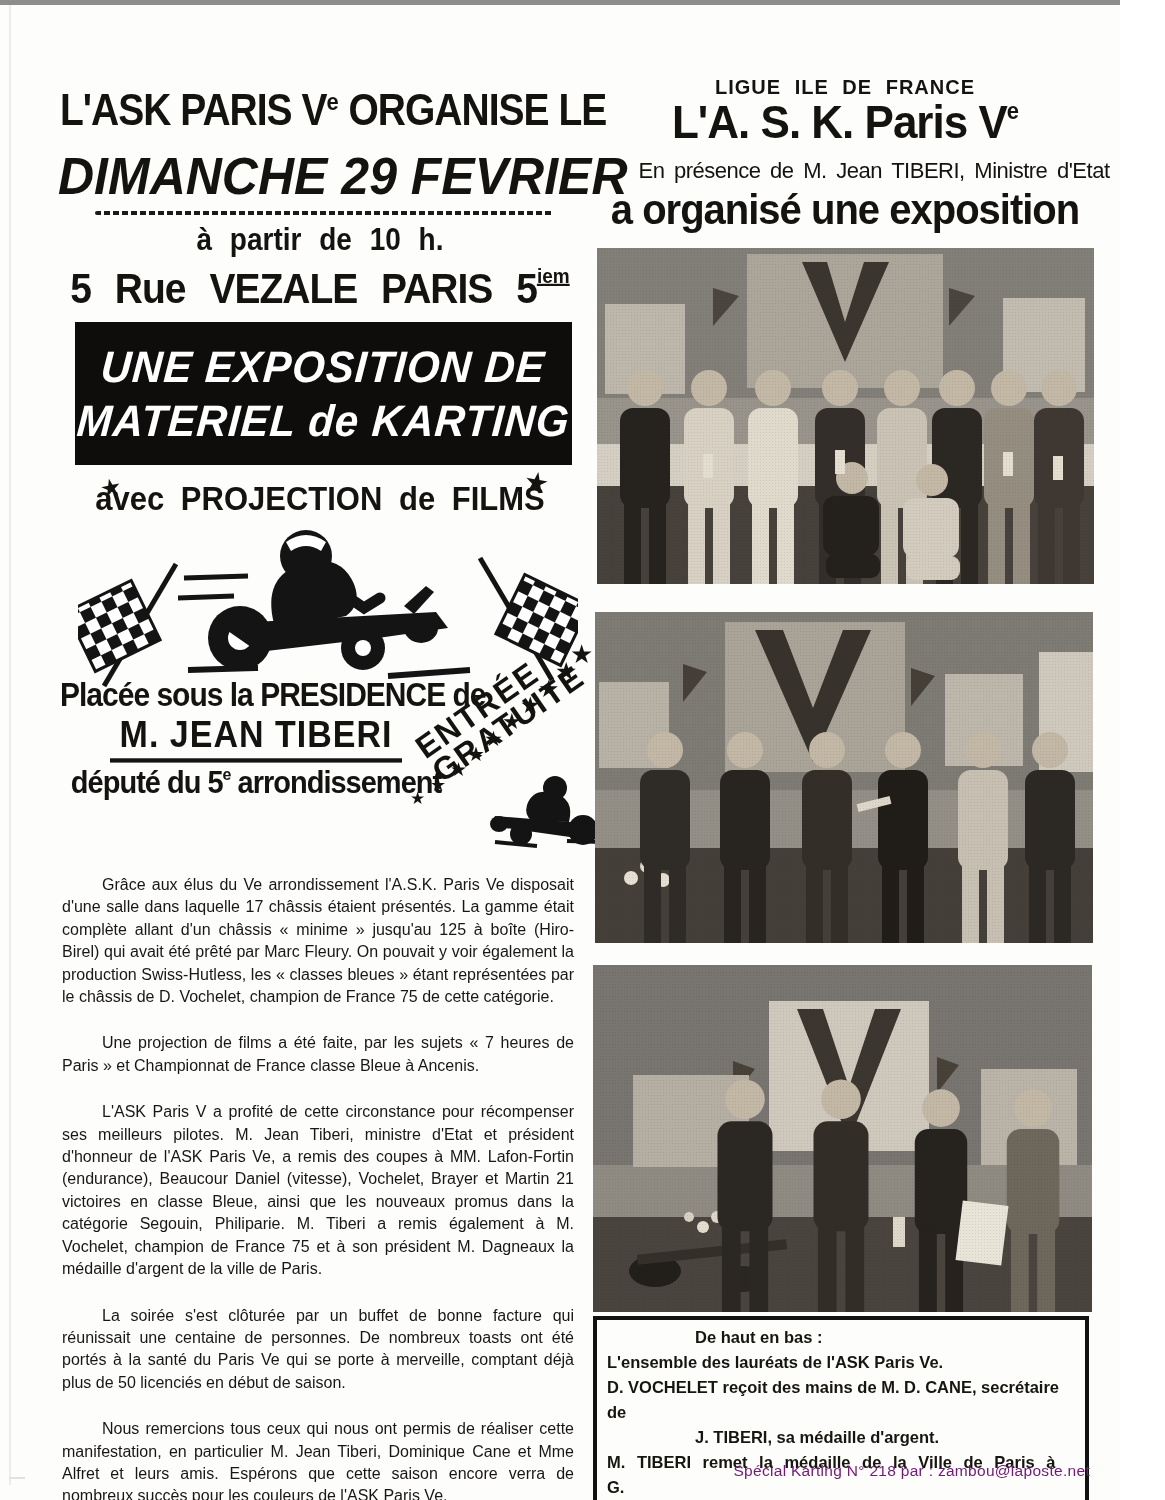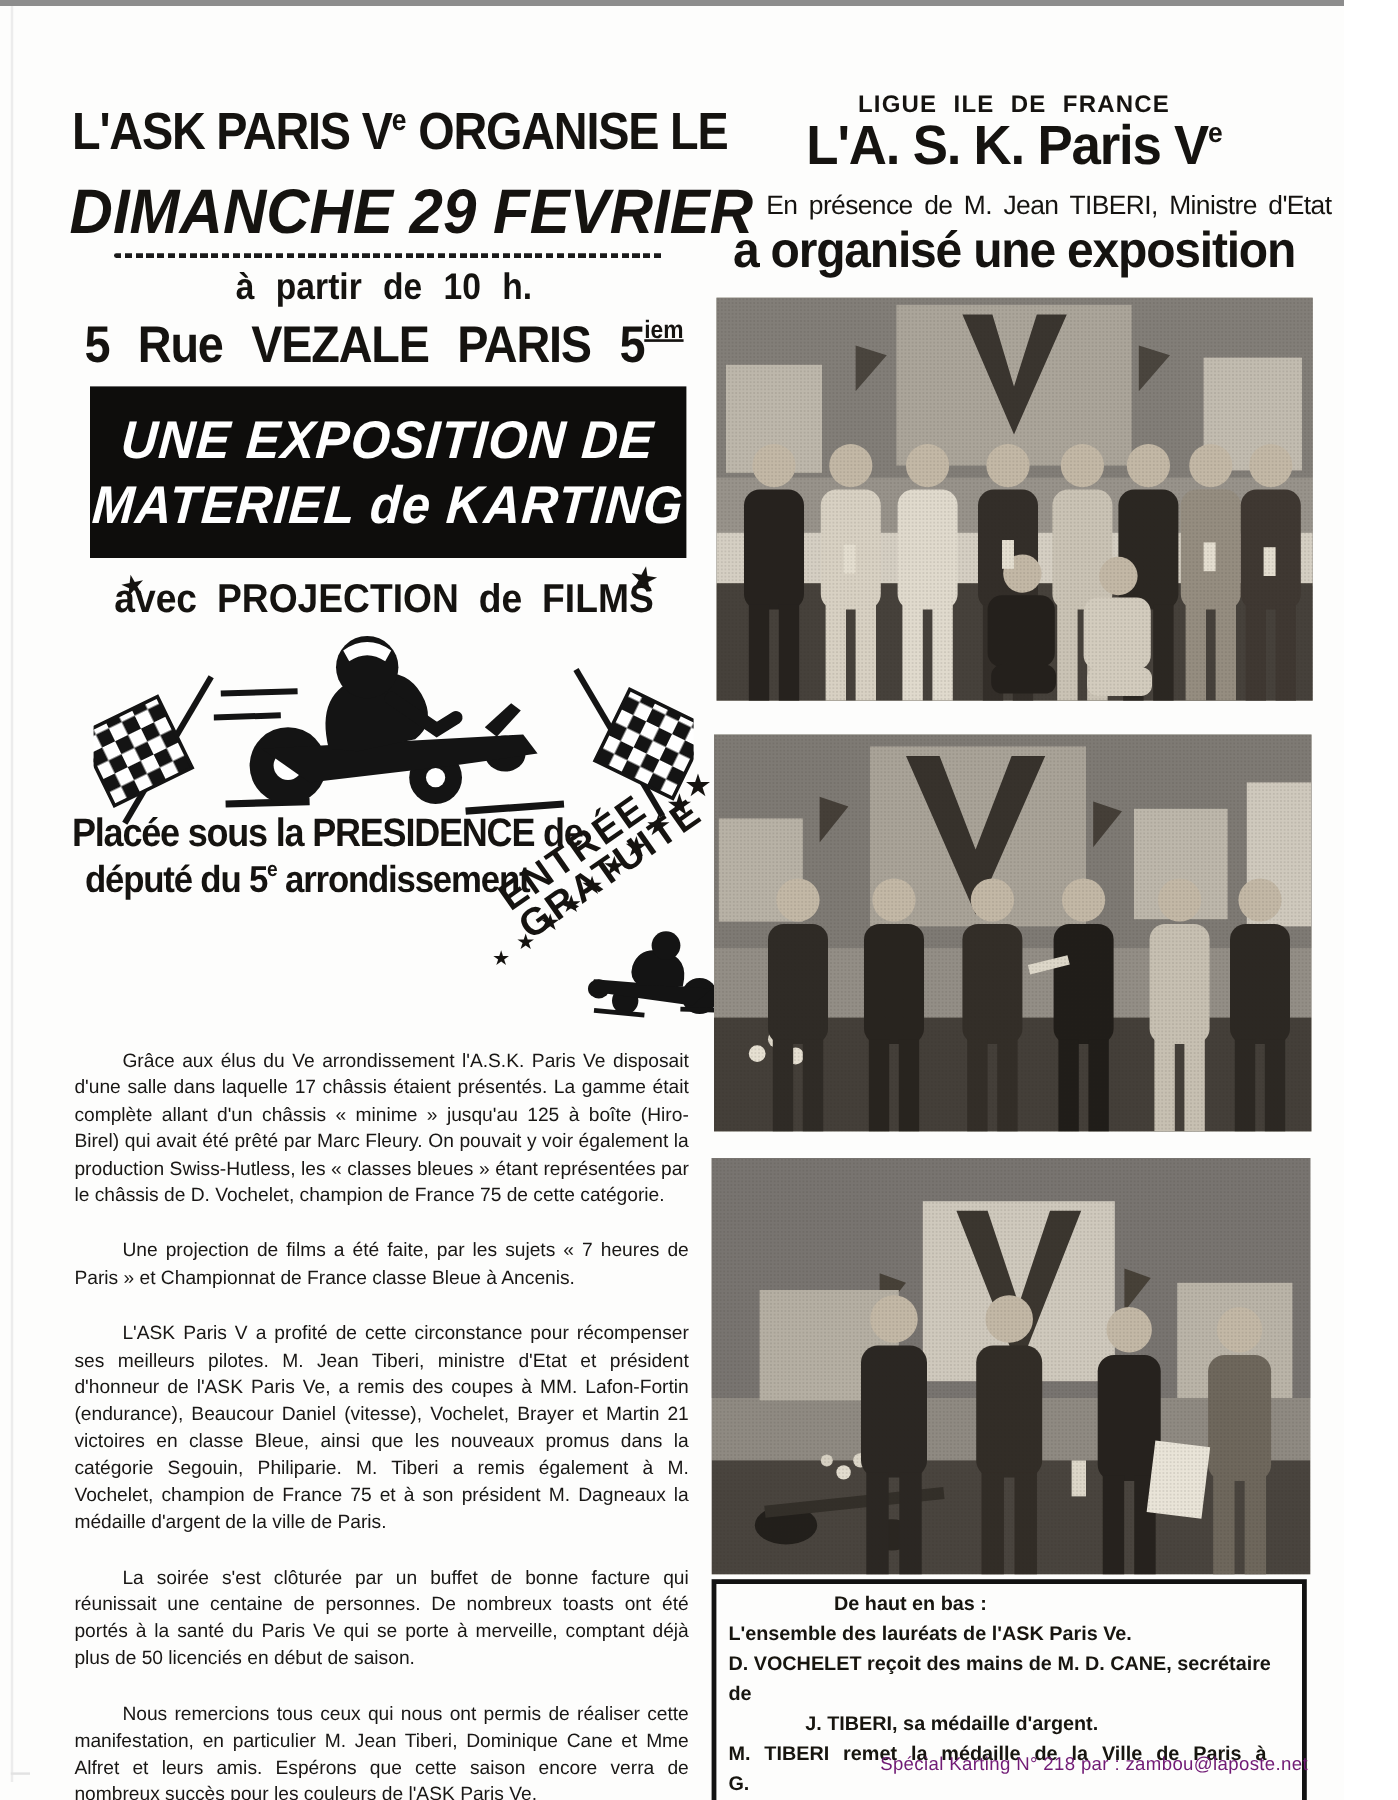--- a/index.html
+++ b/index.html
@@ -119,21 +119,21 @@
   .photo-1 { left:597px; top:248px; width:497px; height:336px; }
   .photo-2 { left:595px; top:612px; width:498px; height:331px; }
   .photo-3 { left:593px; top:965px; width:499px; height:347px; }
 
   .caption-box {
     position:absolute; left:593px; top:1316px; width:496px; min-height:104px;
     border:4px solid #121212; padding:5px 10px 7px;
     font-size:16.5px; font-weight:bold; line-height:25px; color:#17150f;
   }
   .cap-line-0 { margin-left:88px; }
-  .cap-line-3 { margin-left:64px; }
+  .cap-line-3 { margin-left:88px; }
   .cap-line-4 { word-spacing:7px; }
 
   .page-footer {
     position:absolute; right:30px; top:1462px; width:600px; text-align:right;
     font-size:15.5px; color:#701a75; letter-spacing:0.3px;
   }
   .hidden-defs { position:absolute; width:0; height:0; overflow:hidden; }
 </style>
 </head>
 <body>
@@ -210,20 +210,21 @@
         <circle cx="128" cy="36" r="26"></circle>
         <path d="M108 22 q20 -14 40 0 l-5 9 q-15 -10 -30 0 z" fill="#fff"></path>
         <path d="M148 62 l38 26 l16 -10" stroke="#141414" stroke-width="11" fill="none" stroke-linecap="round"></path>
         <path d="M226 86 l22 -20 l8 6 l-20 22 z"></path>
       </g>
     </svg>
   </div>
 
   <div class="presidency">
     <div class="presidency-line1">Placée sous la PRESIDENCE de</div>
+    <div><span class="president-name">M.  JEAN  TIBERI</span></div>
     <div class="deputy-line"><span>député  du  5</span><sup>e</sup><span> arrondissement</span></div>
   </div>
 
   <div class="free-entry">
     <span class="promo-star" style="left:2px;  top:152px; font-size:17px;">★</span>
     <span class="promo-star" style="left:22px; top:138px; font-size:18px;">★</span>
     <span class="promo-star" style="left:42px; top:122px; font-size:19px;">★</span>
     <span class="promo-star" style="left:59px; top:106px; font-size:20px;">★</span>
     <span class="promo-star" style="left:76px; top:90px;  font-size:21px;">★</span>
     <span class="promo-star" style="left:94px; top:73px;  font-size:22px;">★</span>

